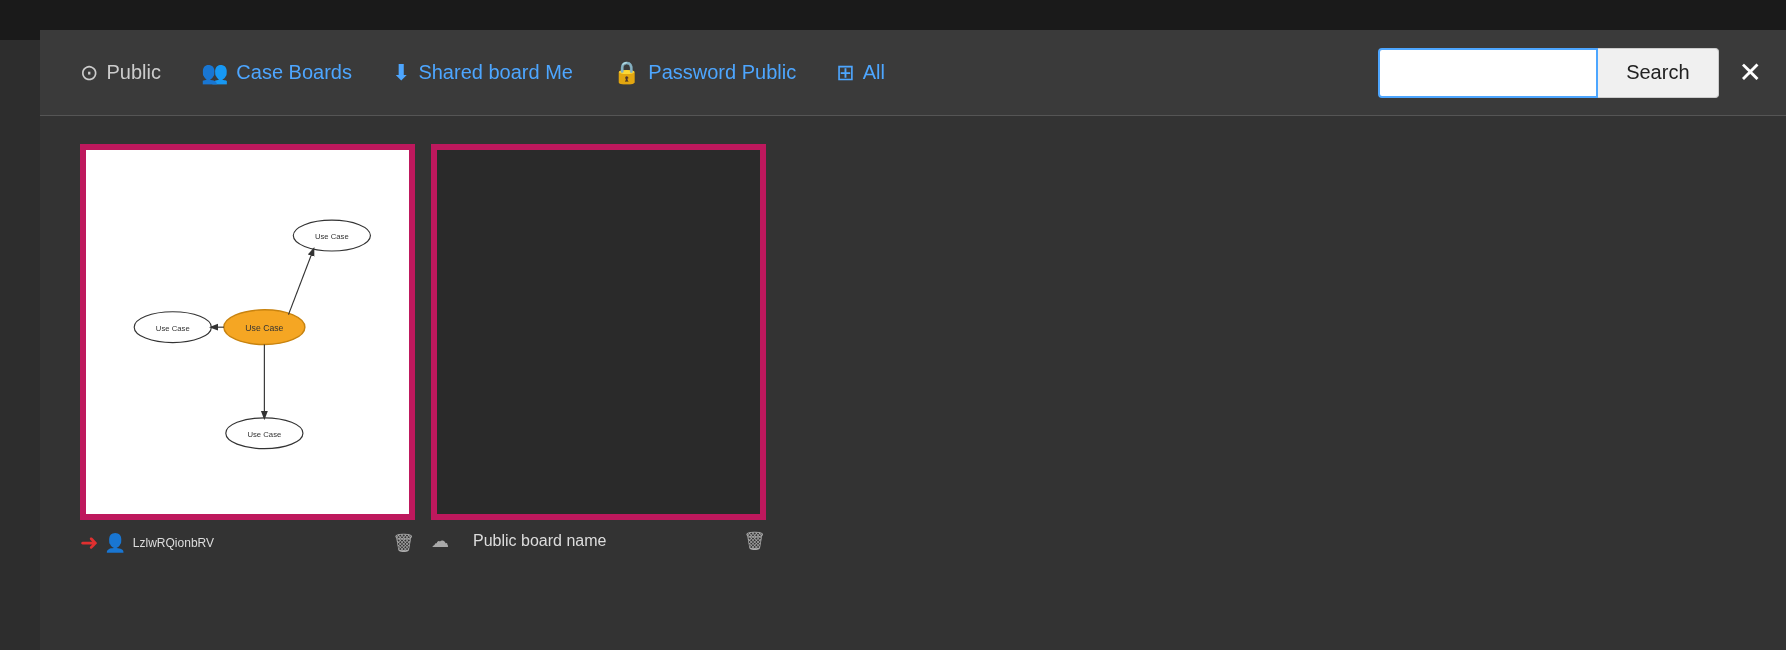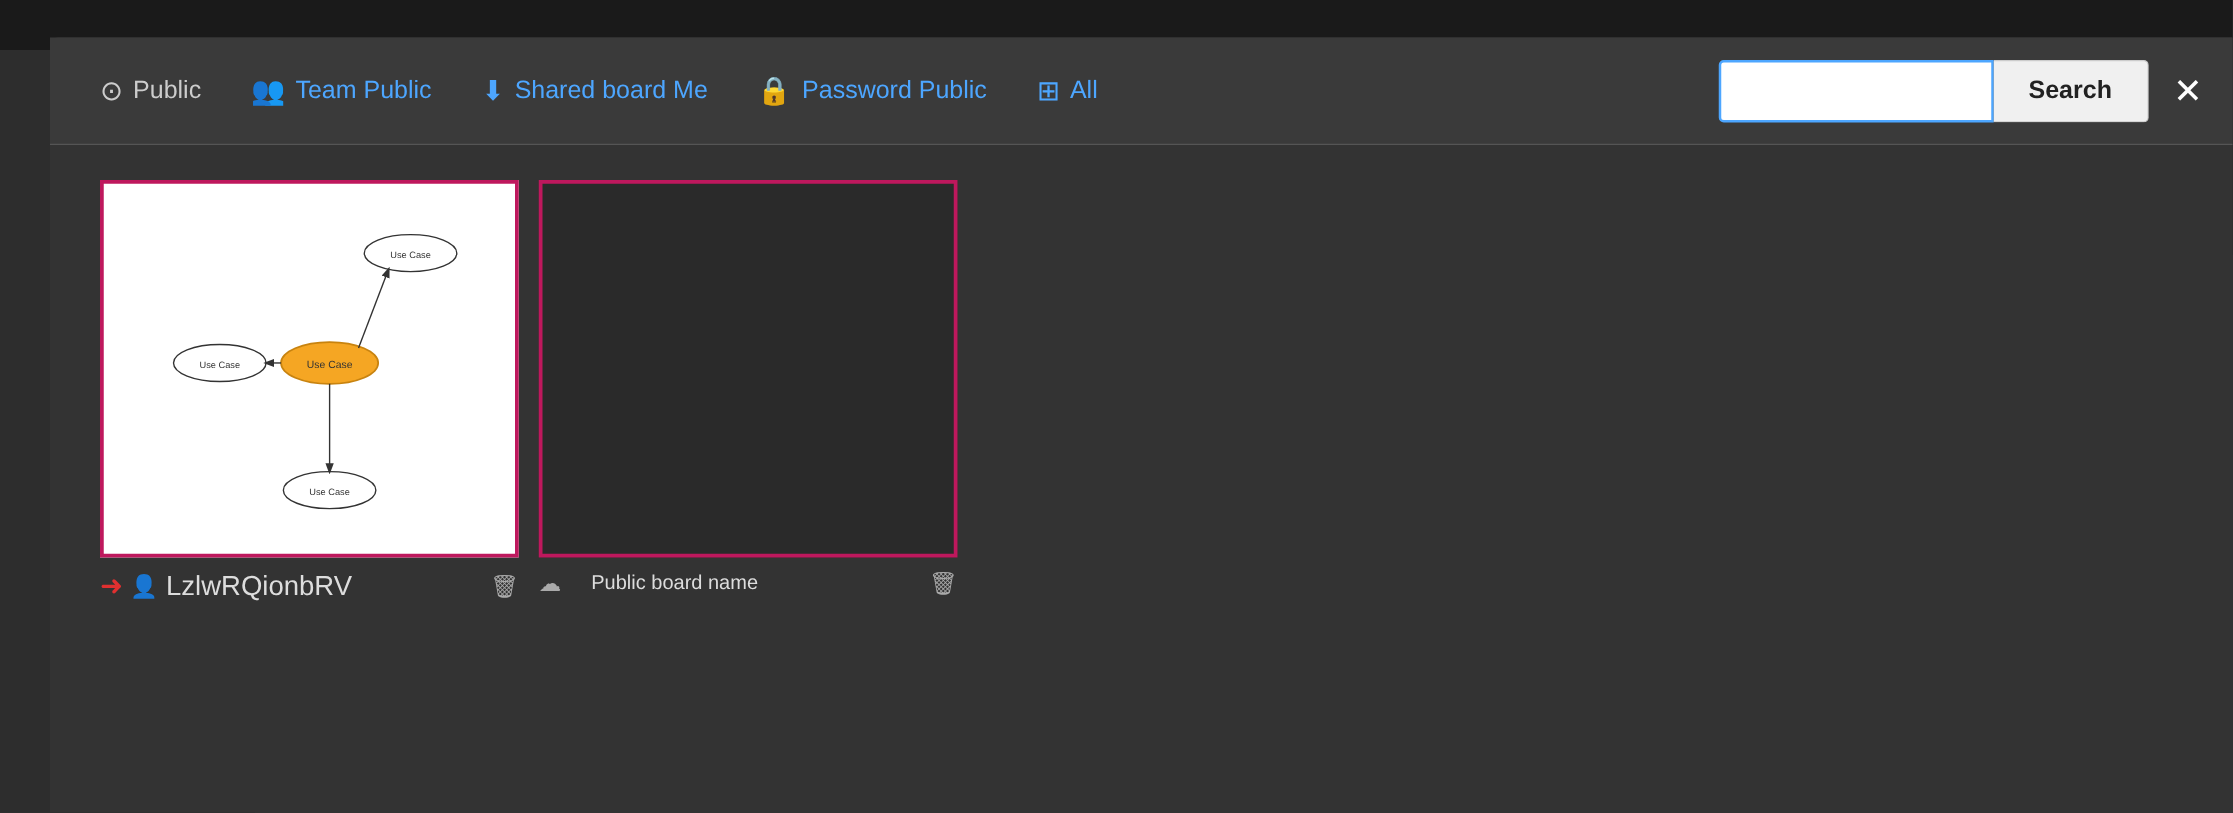--- a/index.html
+++ b/index.html
@@ -80,21 +80,21 @@
     }
 
     .search-button {
       height: 50px;
       padding: 0 28px;
       background: #f0f0f0;
       border: 1px solid #ccc;
       border-left: none;
       border-radius: 0 4px 4px 0;
       font-size: 20px;
-      font-weight: 700;
+      font-weight: 400;
       cursor: pointer;
       color: #222;
     }
 
     .close-button {
       color: #fff;
       font-size: 28px;
       cursor: pointer;
       margin-left: 20px;
       background: none;
@@ -112,22 +112,22 @@
 
     
     .board-card {
       display: flex;
       flex-direction: column;
       align-items: flex-start;
     }
 
     .board-thumbnail {
       width: 335px;
-      height: 302px;
-      border: 3px solid #be185d;
+      height: 376px;
+      border: 6px solid #be185d;
       cursor: pointer;
       overflow: hidden;
       position: relative;
     }
 
     .board-thumbnail.white-bg {
       background: #fff;
     }
 
     .board-thumbnail.dark-bg {
@@ -195,21 +195,21 @@
 
   <div class="nav-bar">
 
     <div class="nav-item" style="color:#cccccc;">
       <span class="icon">⊙</span>
       <span>Public</span>
     </div>
 
     <div class="nav-item">
       <span class="icon">👥</span>
-      <span>Team Public</span>
+      <span>Case Boards</span>
     </div>
 
     <div class="nav-item">
       <span class="icon">⬇</span>
       <span>Shared board Me</span>
     </div>
 
     <div class="nav-item">
       <span class="icon">🔒</span>
       <span>Password Public</span>
@@ -259,21 +259,21 @@
             <marker id="arrowhead" markerWidth="8" markerHeight="8" refX="6" refY="3" orient="auto">
               <path d="M0,0 L0,6 L8,3 z" fill="#333"></path>
             </marker>
           </defs>
         </svg>
       </div>
 
       <div class="arrow-row">
         <span class="arrow-red-indicator">➜</span>
         <span class="icon" style="color:#aaa; font-size:18px; margin-right:6px;">👤</span>
-        <span class="name" style="flex:1; color:#ddd; font-size:22px;">LzlwRQionbRV</span>
+        <span class="name" style="flex:1; color:#ddd; font-size:12px;">LzlwRQionbRV</span>
         <span class="delete-icon" style="color:#aaa; font-size:18px; cursor:pointer;">🗑</span>
       </div>
     </div>
 
     <div class="board-card">
       <div class="board-thumbnail dark-bg">
       </div>
       <div class="board-label" style="margin-top:10px;">
         <span class="icon" style="color:#aaa; font-size:18px;">☁</span>
         <span class="name">Public board name</span>

